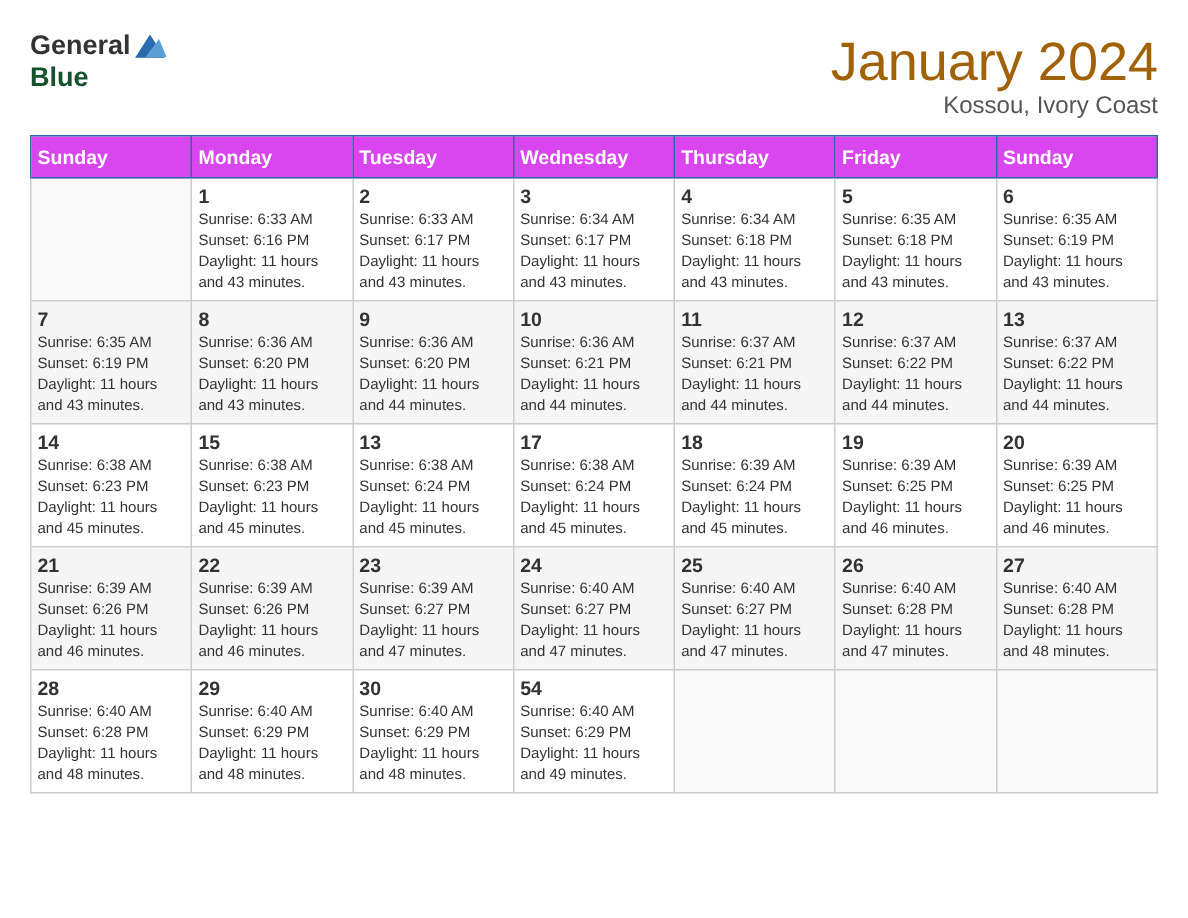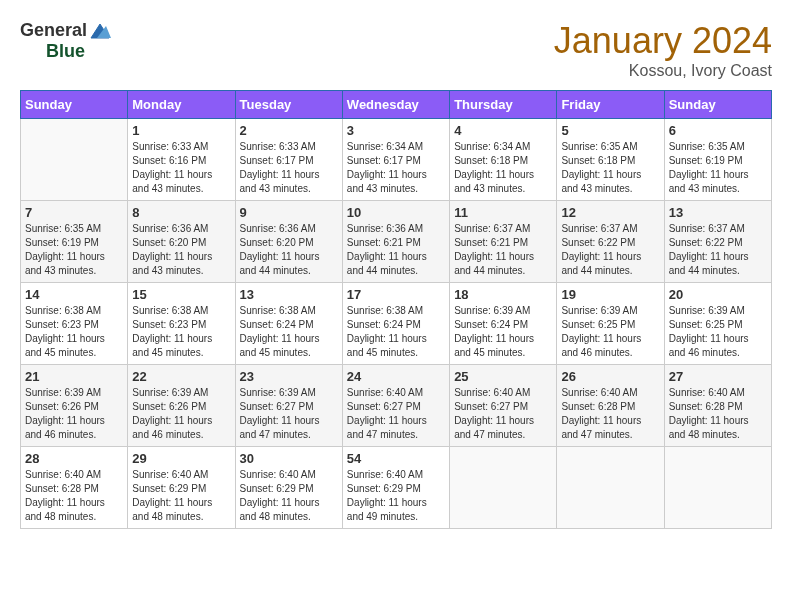--- a/index.html
+++ b/index.html
@@ -42,21 +42,21 @@
     .location-title {
       font-size: 16px;
       color: #555;
     }
     table {
       width: 100%;
       border-collapse: collapse;
       font-size: 11px;
     }
     thead tr th {
-      background-color: #8b5cf6;
+      background-color: #d946ef;
       color: #fff;
       padding: 6px 4px;
       text-align: left;
       font-size: 13px;
       font-weight: bold;
       border: 1px solid #2a6aad;
     }
     tbody tr td {
       border: 1px solid #ccc;
       padding: 4px;
@@ -82,21 +82,21 @@
     }
     .empty-cell {
       background: #f9f9f9;
     }
   </style>
 </head>
 <body>
 
 <div class="header">
   <div class="logo">
-    <div style="display:flex;flex-direction:column;align-items:center;">
+    <div style="display:flex;flex-direction:column;align-items:flex-start;">
       <div style="display:flex;align-items:center;">
         <span class="logo-text-general">General</span>
         <svg width="22" height="18" viewBox="0 0 22 18" style="margin-left:2px;">
           <polygon points="2,16 11,2 20,16" fill="#2a6aad" stroke="#2a6aad" stroke-width="1"></polygon>
           <polygon points="8,16 17,4 22,16" fill="#5a9fd4" stroke="none"></polygon>
         </svg>
       </div>
       <span class="logo-text-blue">Blue</span>
     </div>
   </div>

